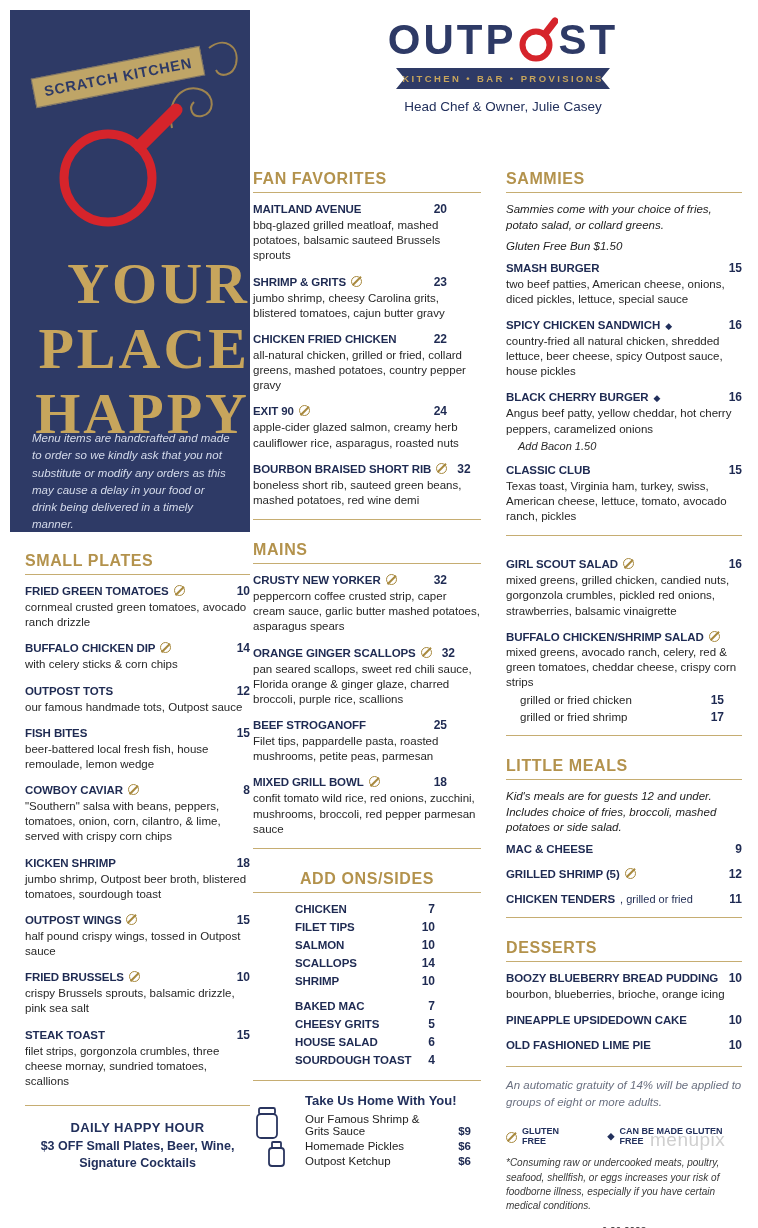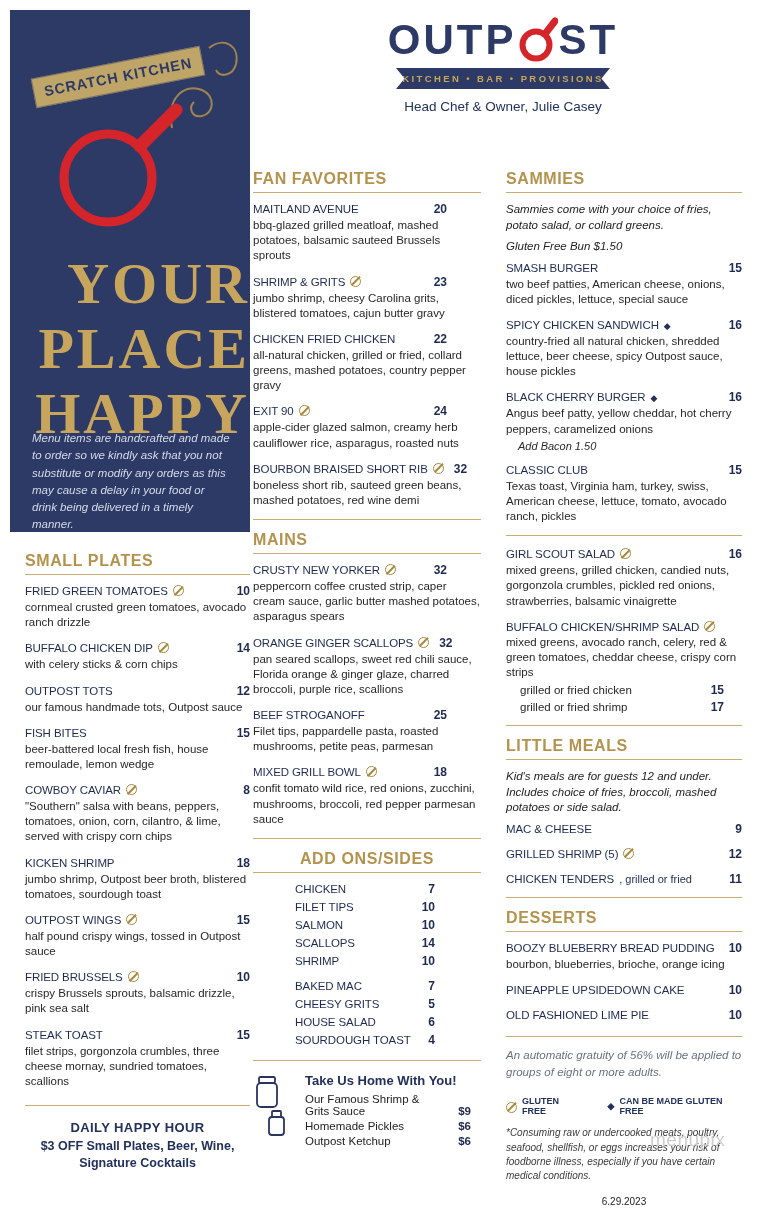--- a/index.html
+++ b/index.html
@@ -30,49 +30,49 @@
             font-size:9.5px; font-weight:bold; letter-spacing:2.4px; padding:5px 0;
             clip-path:polygon(0 0,100% 0,96% 50%,100% 100%,0 100%,4% 50%); }
   .chef { margin-top:10px; font-size:13.5px; color:#22305c; }
 
   
   .col { position:absolute; }
   .col-left  { left:25px;  top:552px; width:225px; }
   .col-mid   { left:253px; top:170px; width:228px; }
   .col-right { left:506px; top:170px; width:236px; }
 
-  .menu-section + .menu-section { border-top:1.5px solid #c6ad72; margin-top:9px; padding-top:11px; }
+  .menu-section + .menu-section { border-top:1.5px solid #c6ad72; margin-top:9px; padding-top:21px; }
   .sec-title { color:#b3924c; font-size:16px; font-weight:bold; letter-spacing:.6px;
                padding-bottom:4px; border-bottom:1.5px solid #c6ad72; margin-bottom:9px; }
   .compact .sec-title { text-align:center; }
   .sec-note { font-style:italic; font-size:11.5px; color:#222; line-height:1.35; margin-bottom:6px; }
 
   .item { margin-bottom:11px; }
   .compact .item { margin-bottom:4px; }
   .compact .item.gap { margin-top:11px; }
   .item-row { display:flex; align-items:baseline; gap:5px; }
   .col-mid .menu-section:not(.compact) .item-row { padding-right:34px; }
   .compact .item-row { width:140px; margin-left:42px; }
-  .item-name { color:#1e2a52; font-weight:normal; font-size:11.5px; letter-spacing:-.1px; white-space:nowrap; }
+  .item-name { color:#1e2a52; font-weight:bold; font-size:11.5px; letter-spacing:-.1px; white-space:nowrap; }
   .name-suffix { color:#1e2a52; font-size:11px; }
   .spacer { flex:1; }
   .price { color:#1e2a52; font-weight:bold; font-size:12px; }
   .desc { color:#272727; font-size:11.5px; line-height:1.32; margin-top:2px; }
   .item-note { font-style:italic; font-size:11px; color:#2a2a2a; padding-left:12px; margin-top:3px; }
   .subitem { display:flex; align-items:baseline; padding-left:14px; padding-right:18px; margin-top:3px;
              font-size:11.5px; color:#272727; }
 
   .gf { display:inline-block; width:11px; height:11px; border:1.6px solid #a8893e; border-radius:50%;
         position:relative; flex:0 0 auto; top:1px; }
   .gf::after { content:""; position:absolute; left:4px; top:-1.5px; width:1.6px; height:11.5px;
                background:#a8893e; transform:rotate(45deg); }
   .diamond { color:#22305c; font-size:9px; flex:0 0 auto; }
 
   
-  .takehome { border-top:1.5px solid #c6ad72; margin-top:13px; padding-top:12px; display:flex; gap:8px; }
+  .takehome { border-top:1.5px solid #c6ad72; margin-top:13px; padding-top:12px; display:flex; gap:8px;align-items:flex-end; }
   .takehome-jars { flex:0 0 44px; }
   .takehome-body { flex:1; padding-right:10px; }
   .takehome-title { color:#22305c; font-weight:bold; font-size:13px; margin-bottom:5px; }
   .takehome-row { display:flex; align-items:flex-end; font-size:11.5px; color:#222; margin-bottom:3px; }
   .takehome-row .price { font-size:11.5px; }
 
   
   .happyhour { border-top:1.5px solid #c6ad72; margin-top:16px; padding-top:14px; text-align:center;
                color:#22305c; font-weight:bold; }
   .happyhour .hh1 { font-size:13px; letter-spacing:.4px; margin-bottom:3px; }
@@ -529,21 +529,21 @@
           <div class="item">
             <div class="item-row">
               <span class="item-name">OLD FASHIONED LIME PIE</span>
               <span class="spacer"></span>
               <span class="price">10</span>
             </div>
           </div>
         </div>
     </section>
 
-    <div class="gratuity">An automatic gratuity of 56% will be applied to groups of eight or more adults.</div>
+    <div class="gratuity">An automatic gratuity of 14% will be applied to groups of eight or more adults.</div>
 
     <div class="legend">
       <span class="legend-item">
         <span class="gf"></span>
         <span>GLUTEN FREE</span>
       </span>
       <span class="legend-item">
         <span class="diamond">◆</span>
         <span>CAN BE MADE GLUTEN FREE</span>
       </span>

